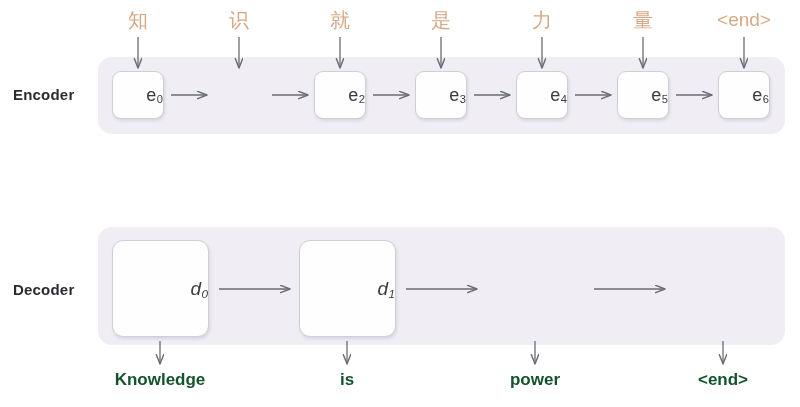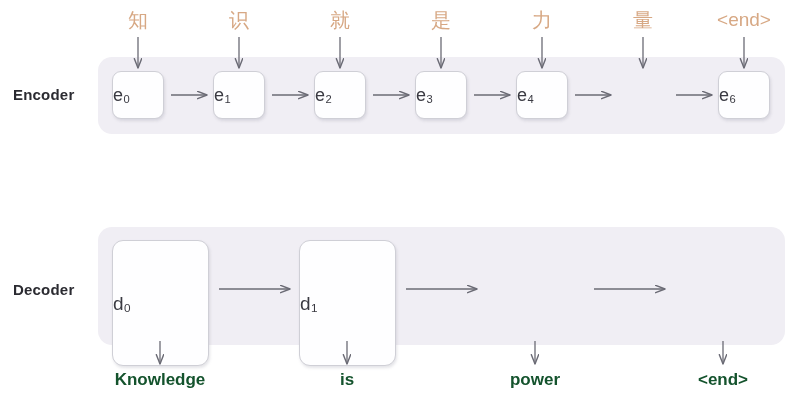--- a/index.html
+++ b/index.html
@@ -52,36 +52,37 @@
 
   
   .cell {
     position: absolute;
     background: #fefeff;
     border: 1px solid #cfcfd6;
     border-radius: 9px;
     box-shadow: 1px 2px 3px rgba(120,120,140,0.20);
     display: flex;
     align-items: center;
-    justify-content: flex-start;
+    justify-content: flex-end;
     box-sizing: border-box;
     color: #3a3a42;
   }
   .cell.enc {
     width: 52px;
     height: 48px;
     top: 71px;
     font-size: 18px;
   }
   .cell.dec {
     width: 97px;
-    height: 126px;
+    height: 97px;
     top: 240px;
     border-radius: 11px;
     font-size: 19px;
+    font-style: italic;
   }
   .cell .lbl { line-height: 1; }
   .cell .lbl sub {
     font-size: 0.62em;
     vertical-align: baseline;
     position: relative;
     bottom: -0.22em;
     margin-left: 0.5px;
   }
 
@@ -138,31 +139,31 @@
   <div class="src-token cjk" style="left:239px">识</div>
   <div class="src-token cjk" style="left:340px">就</div>
   <div class="src-token cjk" style="left:441px">是</div>
   <div class="src-token cjk" style="left:542px">力</div>
   <div class="src-token cjk" style="left:643px">量</div>
   <div class="src-token" style="left:744px">&lt;end&gt;</div>
 
   <div class="cell enc" style="left:112px">
     <span class="lbl">e<sub>0</sub></span>
   </div>
-  <div class="cell enc" style="left:213px">
-    <span class="lbl">e<sub>1</sub></span>
-  </div>
   <div class="cell enc" style="left:314px">
     <span class="lbl">e<sub>2</sub></span>
   </div>
   <div class="cell enc" style="left:415px">
     <span class="lbl">e<sub>3</sub></span>
   </div>
   <div class="cell enc" style="left:516px">
     <span class="lbl">e<sub>4</sub></span>
+  </div>
+  <div class="cell enc" style="left:617px">
+    <span class="lbl">e<sub>5</sub></span>
   </div>
   <div class="cell enc" style="left:718px">
     <span class="lbl">e<sub>6</sub></span>
   </div>
 
   <div class="cell dec" style="left:112px">
     <span class="lbl">d<sub>0</sub></span>
   </div>
   <div class="cell dec" style="left:299px">
     <span class="lbl">d<sub>1</sub></span>

